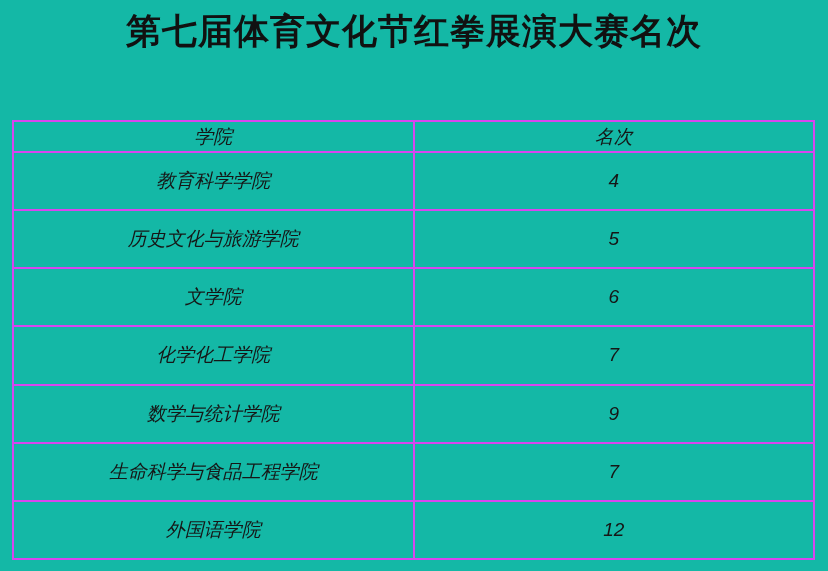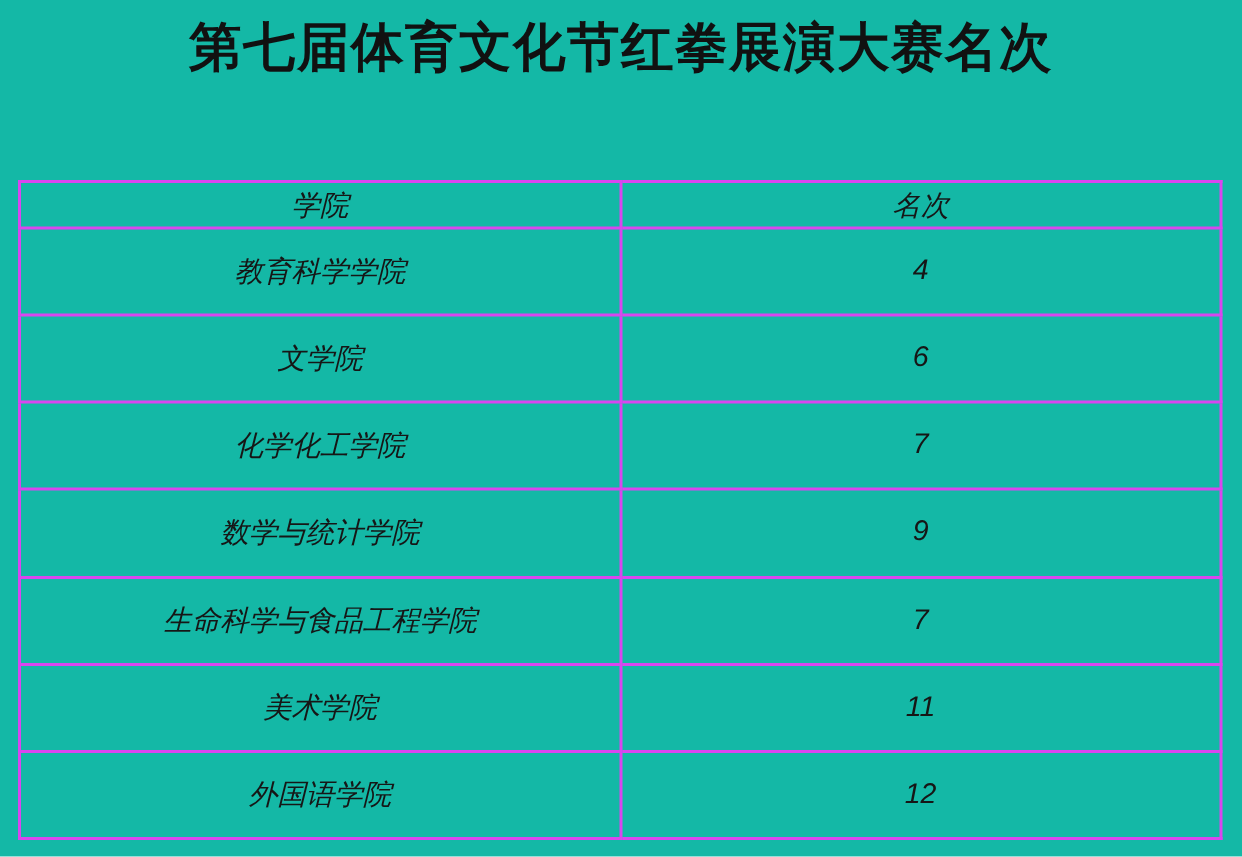--- a/index.html
+++ b/index.html
@@ -68,39 +68,39 @@
         <th class="col-college">学院</th>
         <th class="col-rank">名次</th>
       </tr>
     </thead>
     <tbody>
         <tr>
           <td class="col-college">教育科学学院</td>
           <td class="col-rank">4</td>
         </tr>
         <tr>
+          <td class="col-college">历史文化与旅游学院</td>
+          <td class="col-rank">5</td>
+        </tr>
+        <tr>
           <td class="col-college">文学院</td>
           <td class="col-rank">6</td>
         </tr>
         <tr>
           <td class="col-college">化学化工学院</td>
           <td class="col-rank">7</td>
         </tr>
         <tr>
           <td class="col-college">数学与统计学院</td>
           <td class="col-rank">9</td>
         </tr>
         <tr>
           <td class="col-college">生命科学与食品工程学院</td>
           <td class="col-rank">7</td>
         </tr>
         <tr>
-          <td class="col-college">美术学院</td>
-          <td class="col-rank">11</td>
-        </tr>
-        <tr>
           <td class="col-college">外国语学院</td>
           <td class="col-rank">12</td>
         </tr>
       </tbody>
   </table>
 
 </div>
 
 </body></html>

